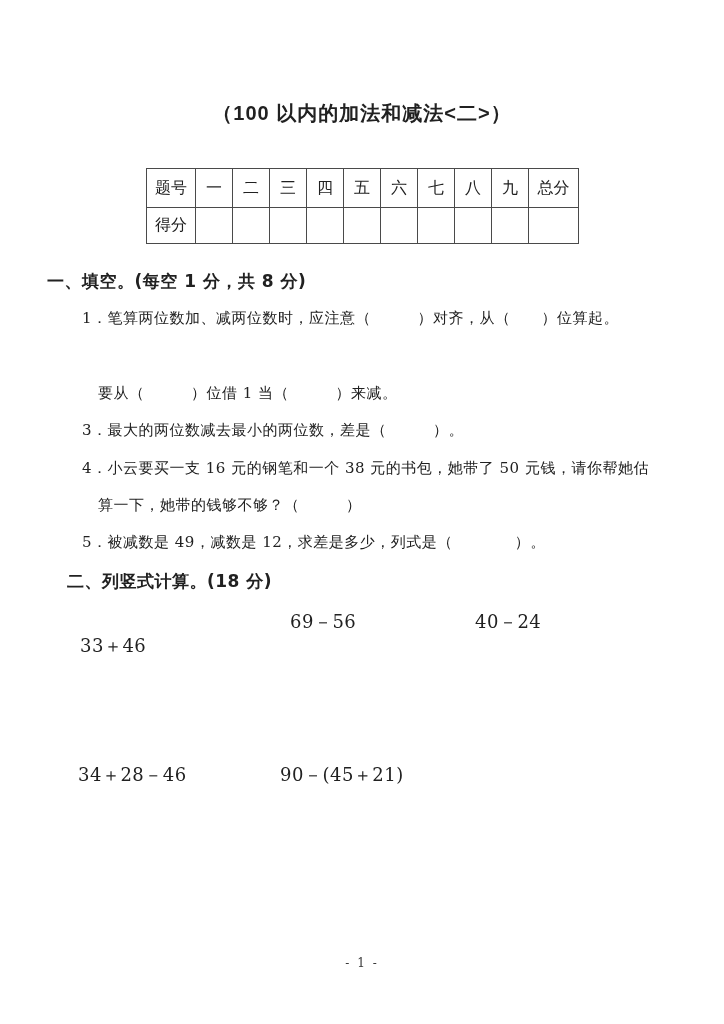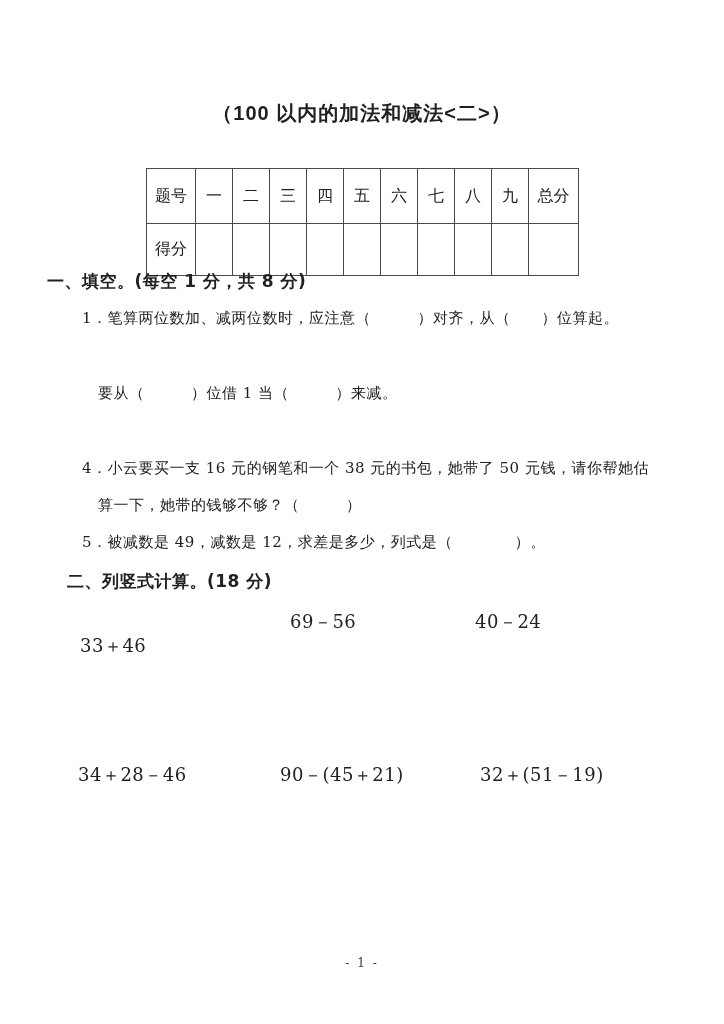--- a/index.html
+++ b/index.html
@@ -25,21 +25,21 @@
     font-size:15px; font-weight:bold; letter-spacing:1px;
   }
   table.score-table {
     position:absolute; left:146px; top:168px;
     border-collapse:collapse; table-layout:fixed;
     font-size:16px;
   }
   table.score-table td {
     border:1px solid #4a4a4a;
     text-align:center; vertical-align:middle;
-    padding:8px; overflow:hidden;
+    padding:0; overflow:hidden;
   }
   table.score-table tr.hdr td { height:38px; }
   table.score-table tr.scr td { height:35px; }
   .col-first { width:49px; }
   .col-mid   { width:37px; }
   .col-last  { width:50px; }
   .sec-heading {
     position:absolute; left:47px;
     font-family:"DejaVu Sans","Liberation Sans",sans-serif;
     font-size:17px; font-weight:bold;
@@ -123,28 +123,28 @@
       <td></td>
       <td></td>
     </tr>
   </tbody>
     </table>
 
   <div class="sec-heading" id="sec1-heading">一、填空。(每空 1 分，共 8 分)</div>
 
   <div class="fill-line" id="item1">1．笔算两位数加、减两位数时，应注意（　　　）对齐，从（　　）位算起。</div>
   <div class="fill-line" id="item2-l2">要从（　　　）位借 1 当（　　　）来减。</div>
+  <div class="fill-line" id="item3">3．最大的两位数减去最小的两位数，差是（　　　）。</div>
   <div class="fill-line" id="item4-l1">4．小云要买一支 16 元的钢笔和一个 38 元的书包，她带了 50 元钱，请你帮她估</div>
   <div class="fill-line" id="item4-l2">算一下，她带的钱够不够？（　　　）</div>
   <div class="fill-line" id="item5">5．被减数是 49，减数是 12，求差是多少，列式是（　　　　）。</div>
 
   <div class="sec-heading" id="sec2-heading">二、列竖式计算。(18 分)</div>
 
   <div class="expr" id="expr-1-1">33＋46</div>
   <div class="expr" id="expr-1-2">69－56</div>
   <div class="expr" id="expr-1-3">40－24</div>
   <div class="expr" id="expr-2-1">34＋28－46</div>
   <div class="expr" id="expr-2-2">90－(45＋21)</div>
-  <div class="expr" id="expr-2-3">32＋(51－19)</div>
 
   <div class="footer">- 1 -</div>
 
 </div>
 
 </body></html>

